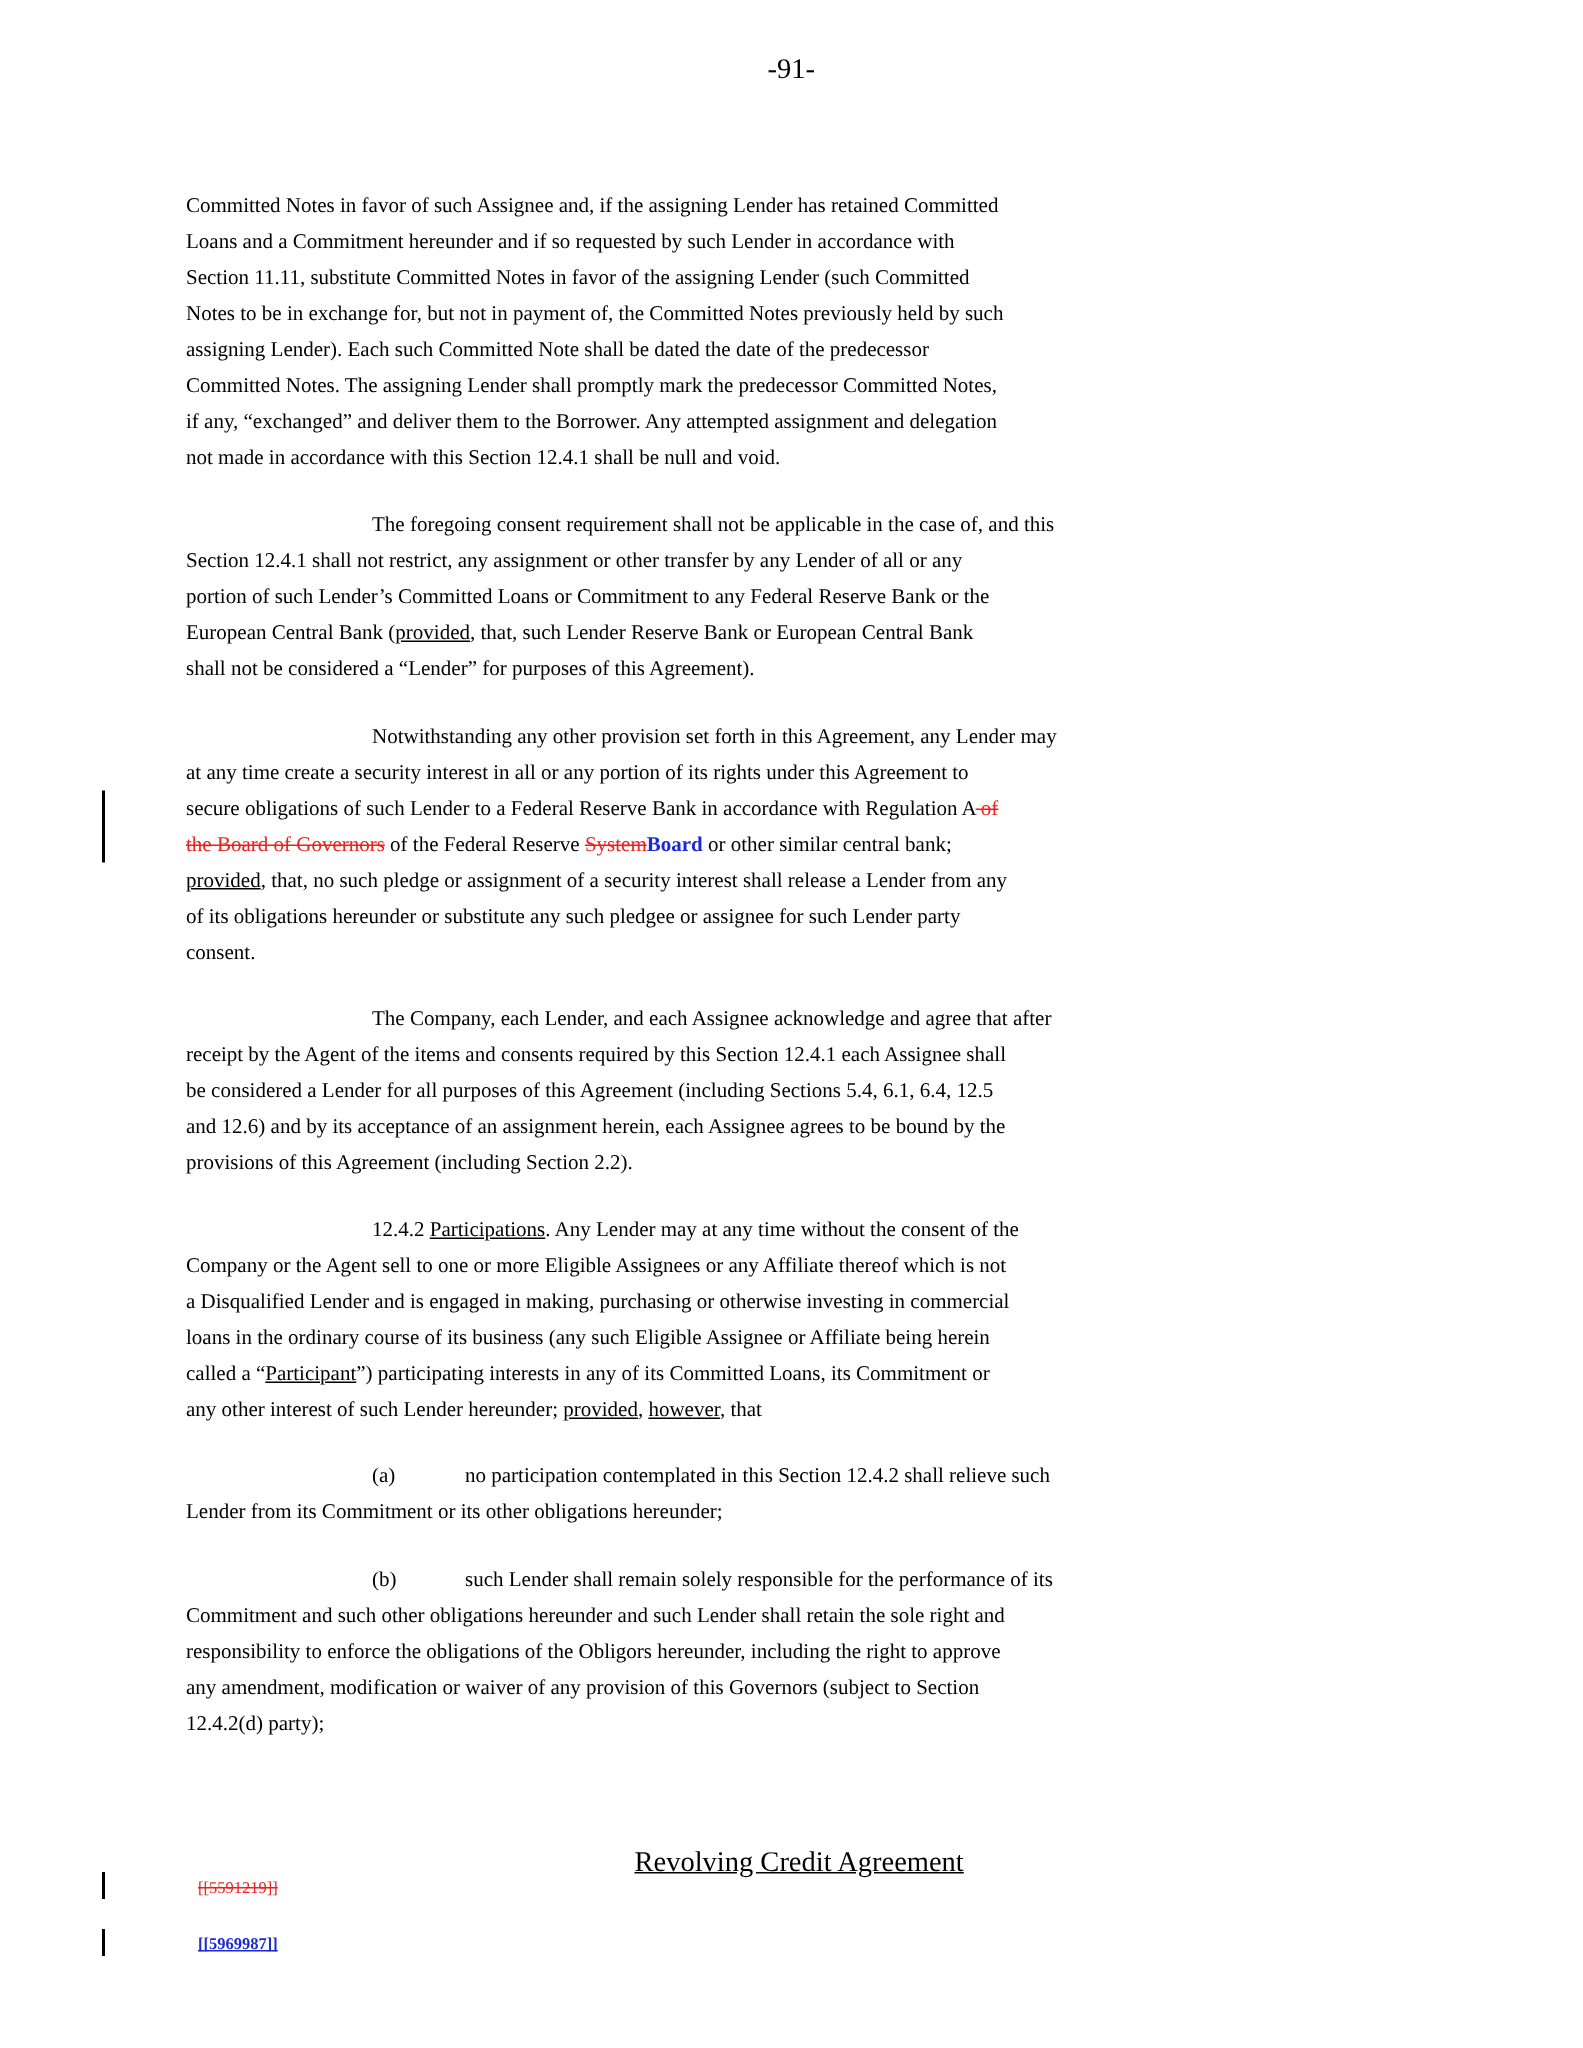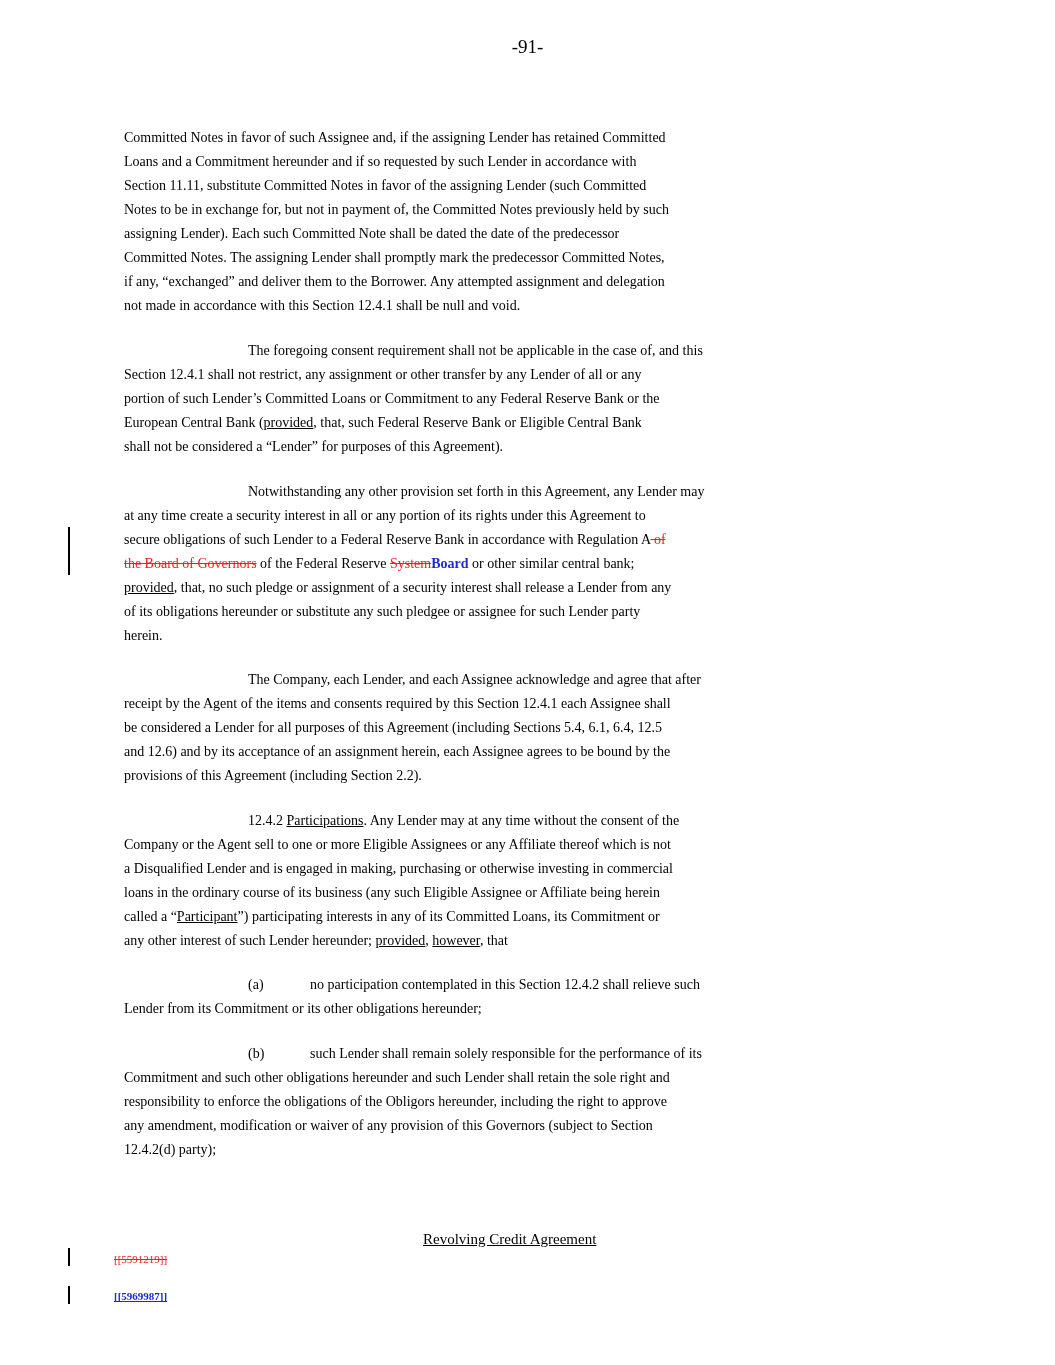--- a/index.html
+++ b/index.html
@@ -5,22 +5,22 @@
   html, body { margin: 0; padding: 0; background: #ffffff; }
   body { width: 1055px; height: 1365px; position: relative; overflow: hidden;
          font-family: "Liberation Serif", "DejaVu Serif", serif; color: #000; }
   .page-number { position: absolute; top: 36px; left: 0; width: 1055px; text-align: center; font-size: 19px; }
   .line { position: absolute; left: 124px; white-space: nowrap; font-size: 14px; line-height: 24px; }
   .ind { left: 248px; }
   .u { text-decoration: underline; }
   .del { color: #e8231f; text-decoration: line-through; }
   .ins { color: #1c2ad0; font-weight: bold; }
   .change-bar { position: absolute; left: 68px; width: 2px; background: #000; }
-  .footer-title { position: absolute; top: 1231px; left: 423px; font-size: 15px; text-decoration: underline; }
-  .doc-id { position: absolute; left: 114px; font-size: 11px; font-weight: bold; }
+  .footer-title { position: absolute; top: 1231px; left: 423px; font-size: 19px; text-decoration: underline; }
+  .doc-id { position: absolute; left: 132px; font-size: 11px; font-weight: bold; }
   .doc-id.old { top: 1253px; color: #e8231f; text-decoration: line-through; font-weight: normal; }
   .doc-id.new { top: 1290px; color: #1c2ad0; text-decoration: underline; }
   .tab { display: inline-block; width: 62px; }
 </style>
 </head>
 <body>
 
 <div class="page-number">-91-</div>
 
 <div>
@@ -31,33 +31,33 @@
   <div class="line" style="top:222px">assigning Lender).  Each such Committed Note shall be dated the date of the predecessor</div>
   <div class="line" style="top:246px">Committed Notes.  The assigning Lender shall promptly mark the predecessor Committed Notes,</div>
   <div class="line" style="top:270px">if any, “exchanged” and deliver them to the Borrower.  Any attempted assignment and delegation</div>
   <div class="line" style="top:294px">not made in accordance with this Section 12.4.1 shall be null and void.</div>
 </div>
 
 <div>
   <div class="line ind" style="top:339px">The foregoing consent requirement shall not be applicable in the case of, and this</div>
   <div class="line" style="top:363px">Section 12.4.1 shall not restrict, any assignment or other transfer by any Lender of all or any</div>
   <div class="line" style="top:387px">portion of such Lender’s Committed Loans or Commitment to any Federal Reserve Bank or the</div>
-  <div class="line" style="top:411px"><span>European Central Bank (</span><span class="u">provided</span><span>, that, such Federal Reserve Bank or Eligible Central Bank</span></div>
+  <div class="line" style="top:411px"><span>European Central Bank (</span><span class="u">provided</span><span>, that, such Lender Reserve Bank or European Central Bank</span></div>
   <div class="line" style="top:435px">shall not be considered a “Lender” for purposes of this Agreement).</div>
 </div>
 
 <div class="change-bar" style="top:527px; height:48px"></div>
 <div>
   <div class="line ind" style="top:480px">Notwithstanding any other provision set forth in this Agreement, any Lender may</div>
   <div class="line" style="top:504px">at any time create a security interest in all or any portion of its rights under this Agreement to</div>
   <div class="line" style="top:528px"><span>secure obligations of such Lender to a Federal Reserve Bank in accordance with Regulation A</span><span class="del"> of</span></div>
   <div class="line" style="top:552px"><span class="del">the Board of Governors</span><span> of the Federal Reserve </span><span class="del">System</span><span class="ins">Board</span><span> or other similar central bank;</span></div>
   <div class="line" style="top:576px"><span class="u">provided</span><span>, that, no such pledge or assignment of a security interest shall release a Lender from any</span></div>
   <div class="line" style="top:600px">of its obligations hereunder or substitute any such pledgee or assignee for such Lender party</div>
-  <div class="line" style="top:624px">herein.</div>
+  <div class="line" style="top:624px">consent.</div>
 </div>
 
 <div>
   <div class="line ind" style="top:668px">The Company, each Lender, and each Assignee acknowledge and agree that after</div>
   <div class="line" style="top:692px">receipt by the Agent of the items and consents required by this Section 12.4.1 each Assignee shall</div>
   <div class="line" style="top:716px">be considered a Lender for all purposes of this Agreement (including Sections 5.4, 6.1, 6.4, 12.5</div>
   <div class="line" style="top:740px">and 12.6) and by its acceptance of an assignment herein, each Assignee agrees to be bound by the</div>
   <div class="line" style="top:764px">provisions of this Agreement (including Section 2.2).</div>
 </div>
 

